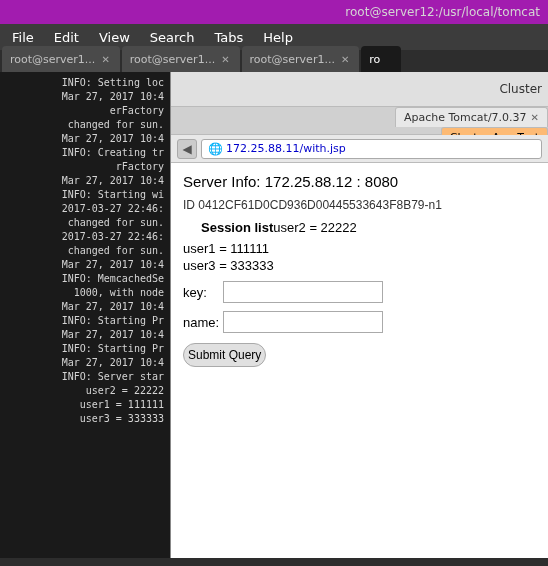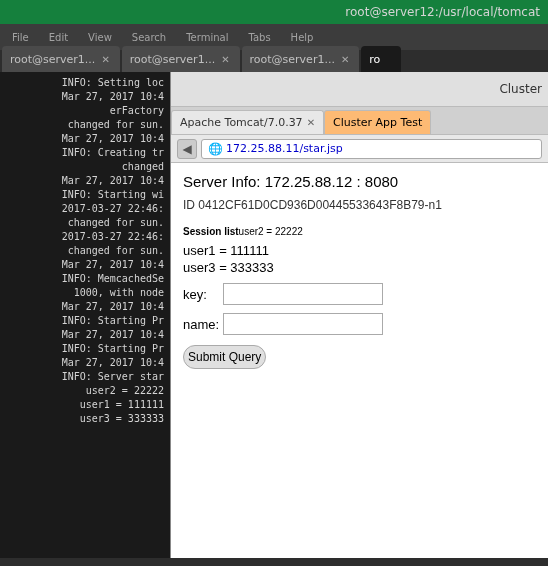--- a/index.html
+++ b/index.html
@@ -7,21 +7,21 @@
       font-family: 'DejaVu Sans', 'Liberation Sans', Arial, sans-serif;
       font-size: 13px;
       background: #2d2d2d;
       width: 548px;
       height: 566px;
       overflow: hidden;
     }
 
     
     .title-bar {
-      background: #15803d;
+      background: #a21caf;
       color: #d4d4d4;
       padding: 4px 8px;
       font-size: 12px;
       text-align: right;
       height: 24px;
       display: flex;
       align-items: center;
       justify-content: flex-end;
     }
 
@@ -30,24 +30,24 @@
       background: #3c3c3c;
       color: #d4d4d4;
       padding: 2px 4px;
       height: 26px;
       display: flex;
       align-items: center;
       gap: 4px;
     }
     .menu-item {
       padding: 2px 8px;
-      color: #a3a3a3;
+      color: #ffffff;
       cursor: pointer;
       border-radius: 3px;
-      font-size: 10px;
+      font-size: 13px;
     }
 
     
     .tab-bar {
       background: #2d2d2d;
       display: flex;
       align-items: flex-end;
       height: 22px;
       padding: 0 2px;
       gap: 2px;
@@ -130,20 +130,21 @@
       height: 26px;
     }
 
     
     .browser-tabs {
       display: flex;
       background: #d0d0d0;
       border-bottom: 1px solid #bbb;
       height: 28px;
       align-items: flex-end;
+      flex-direction: column;
     }
     .browser-tab {
       background: #e8e8e8;
       border: 1px solid #bbb;
       border-bottom: none;
       border-radius: 3px 3px 0 0;
       padding: 3px 8px;
       font-size: 11px;
       color: #333;
       display: flex;
@@ -212,27 +213,28 @@
       overflow: auto;
     }
 
     .server-info {
       margin-bottom: 8px;
       font-size: 15px;
     }
 
     .session-id {
       font-size: 12px;
-      margin-bottom: 14px;
+      margin-bottom: 8px;
       color: #333;
     }
 
     .session-list {
       margin-bottom: 6px;
-      font-size: 10px;
+      font-size: 13px;
+      margin-left: 18px;
     }
     .session-list .label {
       font-weight: bold;
     }
 
     .user-line {
       font-size: 13px;
       margin-bottom: 2px;
     }
 
@@ -271,21 +273,20 @@
 
 <div class="title-bar">
   <span>root@server12:/usr/local/tomcat</span>
 </div>
 
 <div class="menu-bar">
   <span class="menu-item">File</span>
   <span class="menu-item">Edit</span>
   <span class="menu-item">View</span>
   <span class="menu-item">Search</span>
-  <span class="menu-item">Terminal</span>
   <span class="menu-item">Tabs</span>
   <span class="menu-item">Help</span>
 </div>
 
 <div class="tab-bar">
   <div class="tab">
     <span>root@server1...</span>
     <span class="close-btn">✕</span>
   </div>
   <div class="tab">
@@ -303,21 +304,21 @@
 
 <div class="main-area">
 
   <div class="terminal">
     <div>INFO: Setting loc</div>
     <div>Mar 27, 2017 10:4</div>
     <div>erFactory</div>
     <div> changed for sun.</div>
     <div>Mar 27, 2017 10:4</div>
     <div>INFO: Creating tr</div>
-    <div>changed</div>
+    <div>rFactory</div>
     <div>Mar 27, 2017 10:4</div>
     <div>INFO: Starting wi</div>
     <div>2017-03-27 22:46:</div>
     <div> changed for sun.</div>
     <div>2017-03-27 22:46:</div>
     <div> changed for sun.</div>
     <div>Mar 27, 2017 10:4</div>
     <div>INFO: MemcachedSe</div>
     <div> 1000, with node</div>
     <div>Mar 27, 2017 10:4</div>
@@ -344,21 +345,21 @@
       </div>
       <div class="browser-tab active-browser">
         <span>Cluster App Test</span>
       </div>
     </div>
 
     <div class="address-bar">
       <div class="nav-btn">◀</div>
       <div class="address-input">
         <span class="globe-icon">🌐</span>
-        <span>172.25.88.11/star.jsp</span>
+        <span>172.25.88.11/with.jsp</span>
       </div>
     </div>
 
     <div class="browser-content">
       <div class="server-info">Server Info: 172.25.88.12 : 8080</div>
       <div class="session-id">ID 0412CF61D0CD936D00445533643F8B79-n1</div>
       <div class="session-list">
         <span class="label">Session list</span><span>user2 = 22222</span>
       </div>
       <div class="user-line">user1 = 111111</div>

